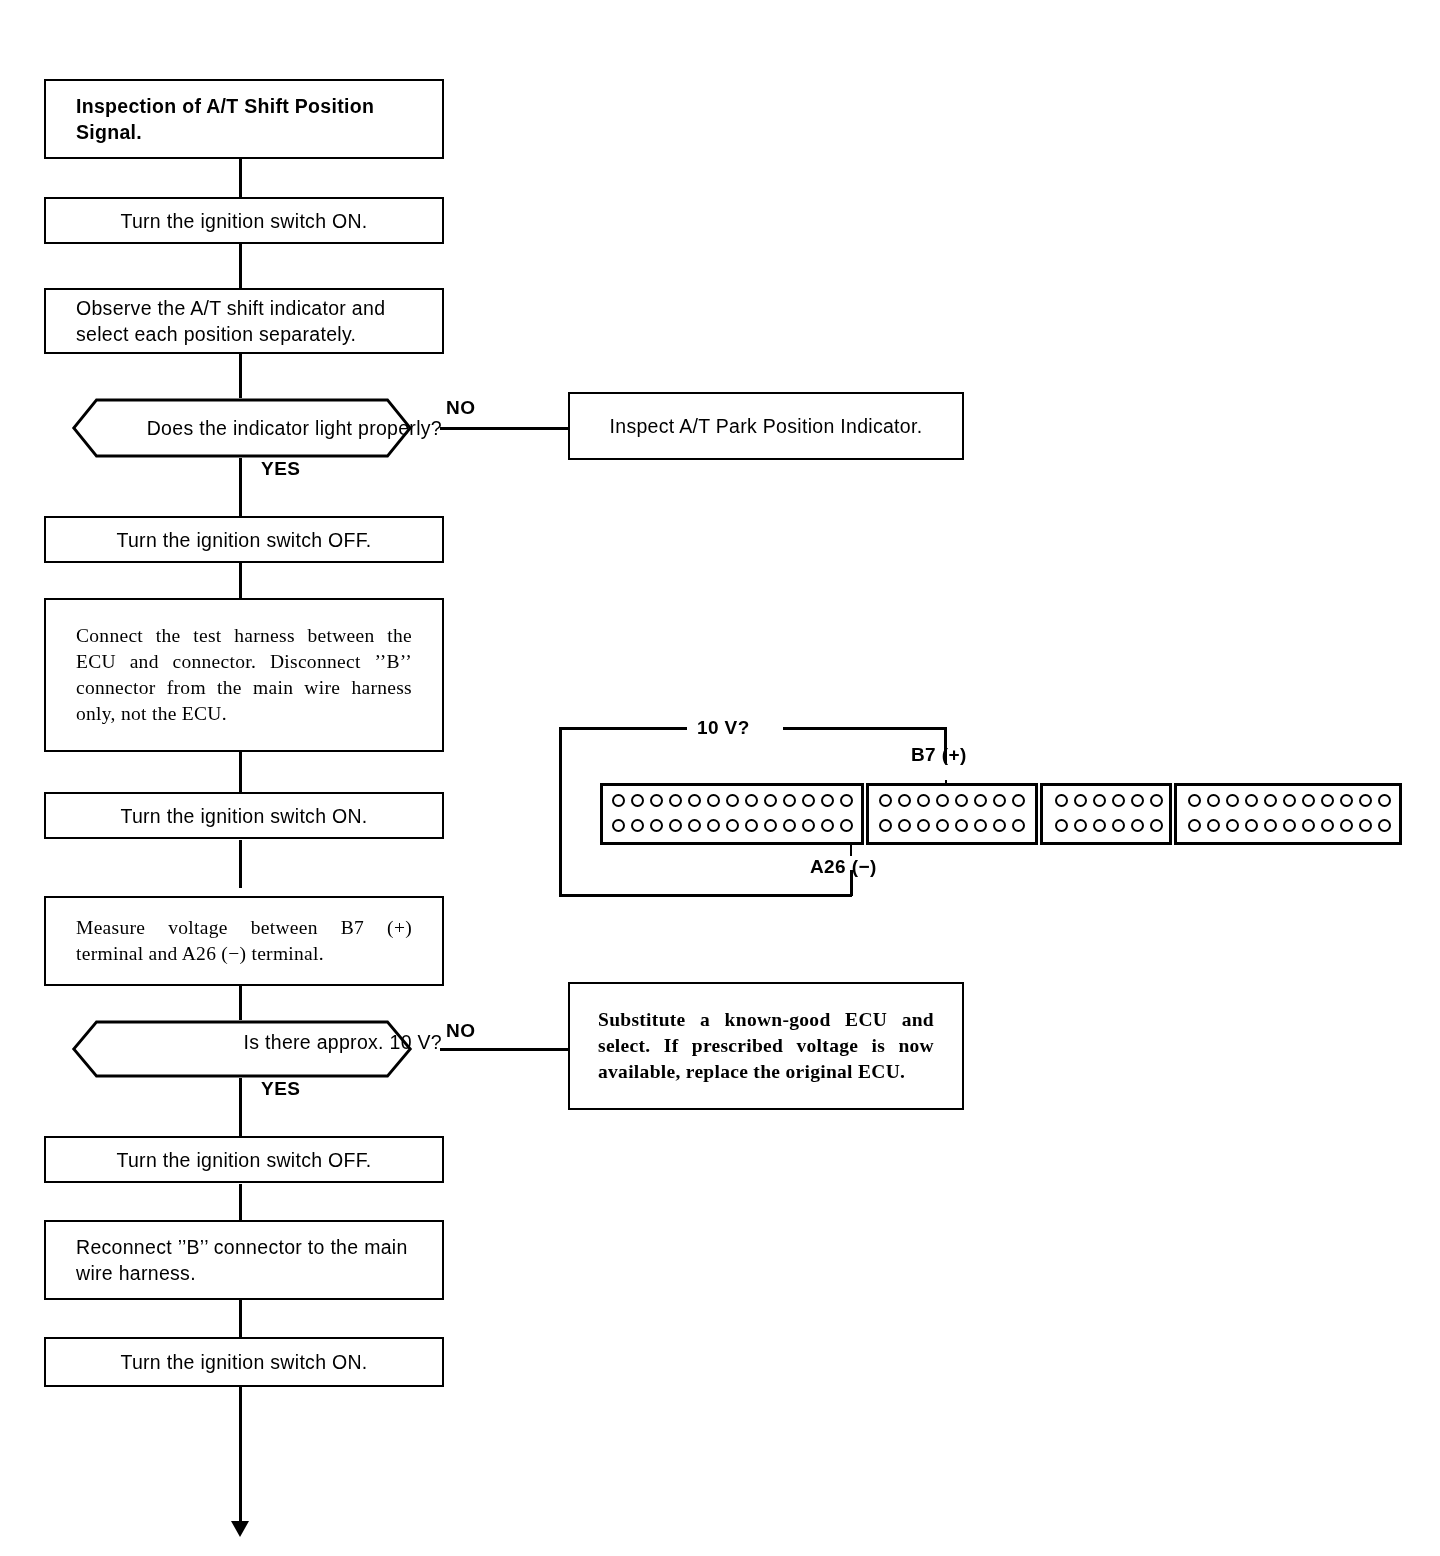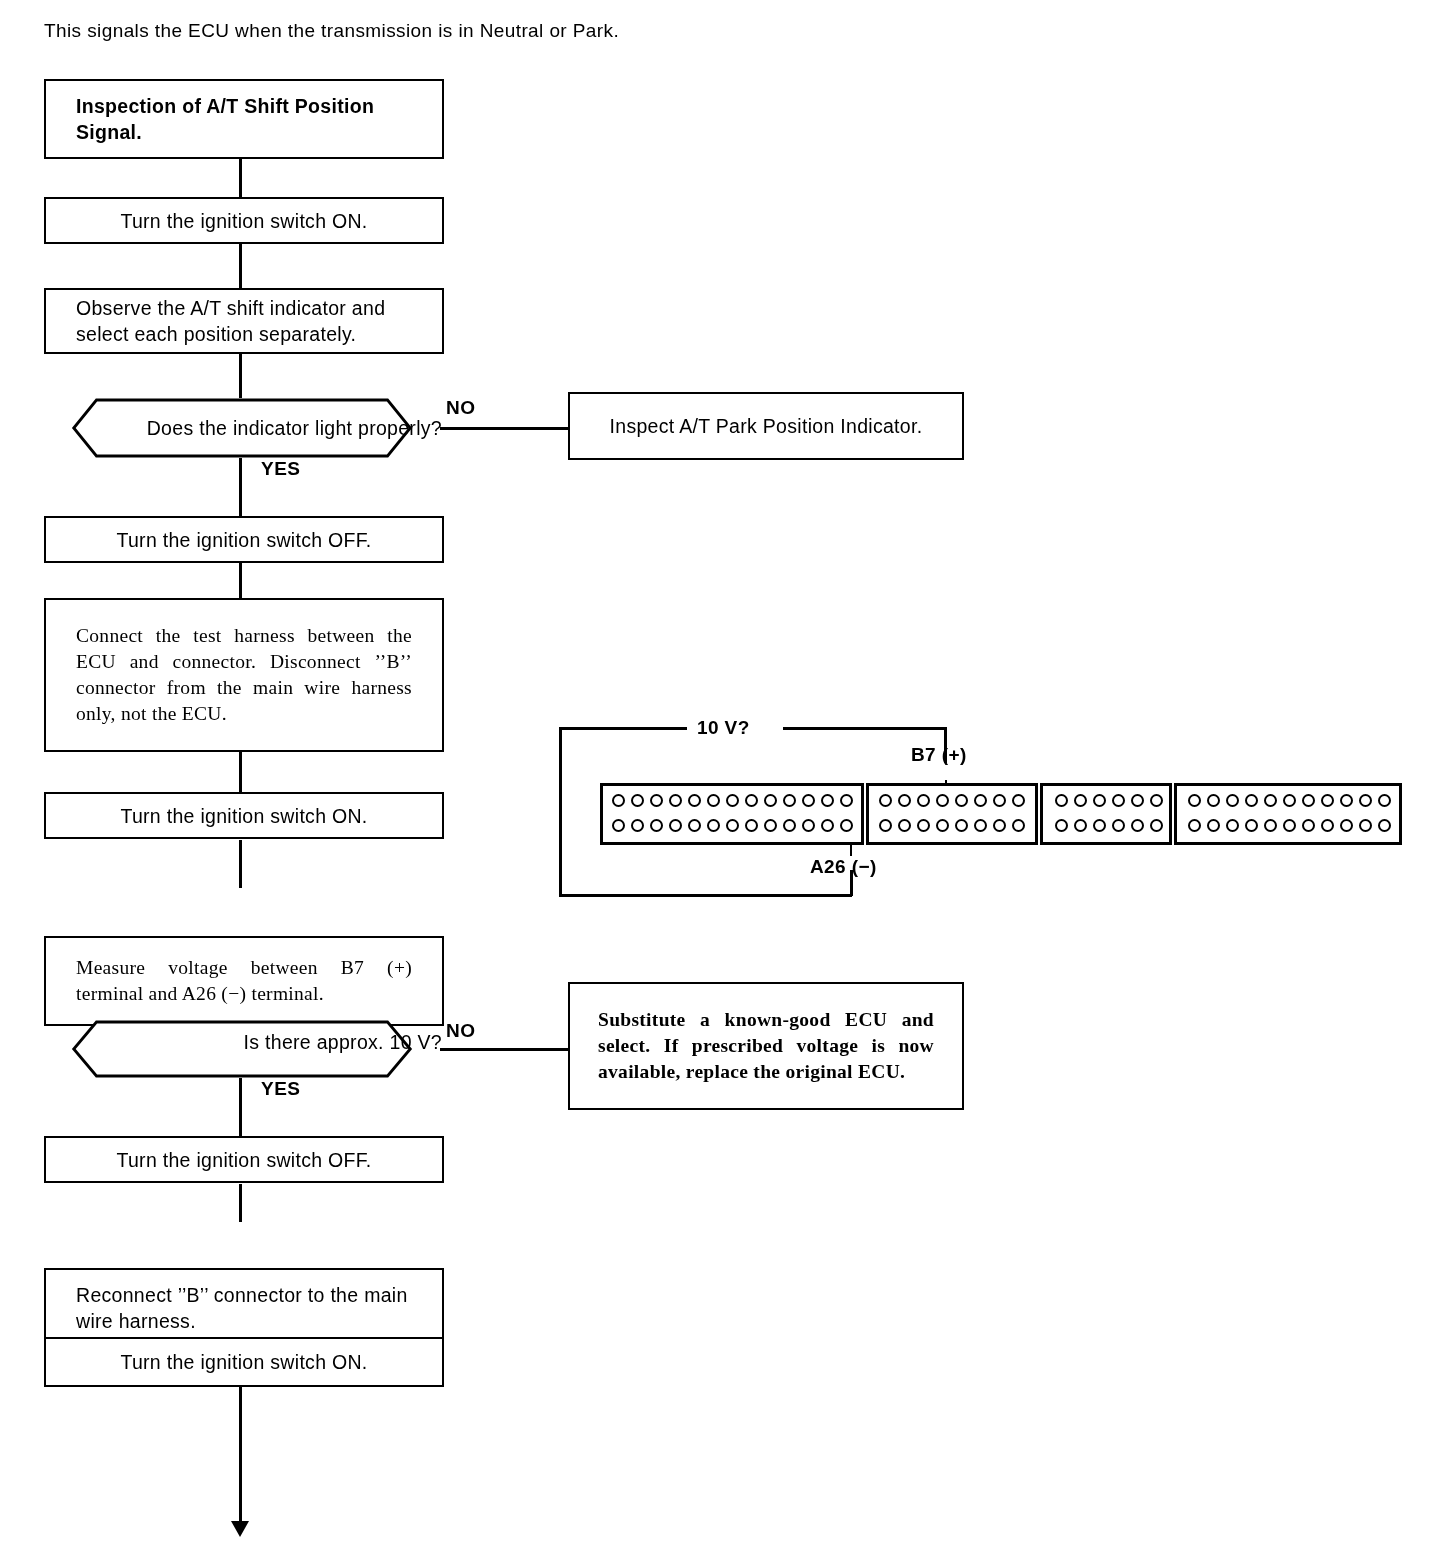--- a/index.html
+++ b/index.html
@@ -133,21 +133,20 @@
     border-left: 9px solid transparent;
     border-right: 9px solid transparent;
     border-top: 16px solid #000;
   }
 </style>
 </head>
 <body>
 
 <div id="canvas">
 
-  <div class="abs intro">This signals the ECU when the transmission is in Neutral or Park.</div>
 
   <div class="vline" style="left:239px; top:157px; height:46px;"></div>
   <div class="vline" style="left:239px; top:242px; height:48px;"></div>
   <div class="vline" style="left:239px; top:352px; height:46px;"></div>
   <div class="vline" style="left:239px; top:458px; height:58px;"></div>
   <div class="vline" style="left:239px; top:562px; height:38px;"></div>
   <div class="vline" style="left:239px; top:750px; height:44px;"></div>
   <div class="vline" style="left:239px; top:840px; height:48px;"></div>
   <div class="vline" style="left:239px; top:974px; height:46px;"></div>
   <div class="vline" style="left:239px; top:1078px; height:58px;"></div>
@@ -173,29 +172,29 @@
   </div>
 
   <div class="box just" style="left:44px; top:598px; width:400px; height:154px;">
     <div class="txt" style="left:30px; right:30px;">Connect the test harness between the ECU and connector. Disconnect ’’B’’ connector from the main wire harness only, not the ECU.</div>
   </div>
 
   <div class="box center" style="left:44px; top:792px; width:400px; height:47px;">
     <div class="txt">Turn the ignition switch ON.</div>
   </div>
 
-  <div class="box just" style="left:44px; top:936px; width:400px; height:90px;">
+  <div class="box just" style="left:44px; top:896px; width:400px; height:90px;">
     <div class="txt" style="left:30px; right:30px;">Measure voltage between B7 (+) terminal and A26 (−) terminal.</div>
   </div>
 
   <div class="box center" style="left:44px; top:1136px; width:400px; height:47px;">
     <div class="txt">Turn the ignition switch OFF.</div>
   </div>
 
-  <div class="box" style="left:44px; top:1220px; width:400px; height:80px;margin-top:48px;">
+  <div class="box" style="left:44px; top:1220px; width:400px; height:80px;">
     <div class="txt" style="left:30px; right:24px;">Reconnect ’’B’’ connector to the main wire harness.</div>
   </div>
 
   <div class="box center" style="left:44px; top:1337px; width:400px; height:50px;">
     <div class="txt">Turn the ignition switch ON.</div>
   </div>
 
   <div class="hex" style="left:42px; top:398px; width:400px; height:60px;">
     <svg class="hexsvg" width="400" height="60" viewBox="0 0 400 60">
       <polygon points="22,30 46,2 354,2 378,30 354,58 46,58" fill="#ffffff" stroke="#000000" stroke-width="3" transform="translate(11,0) scale(0.945,1)"></polygon>

